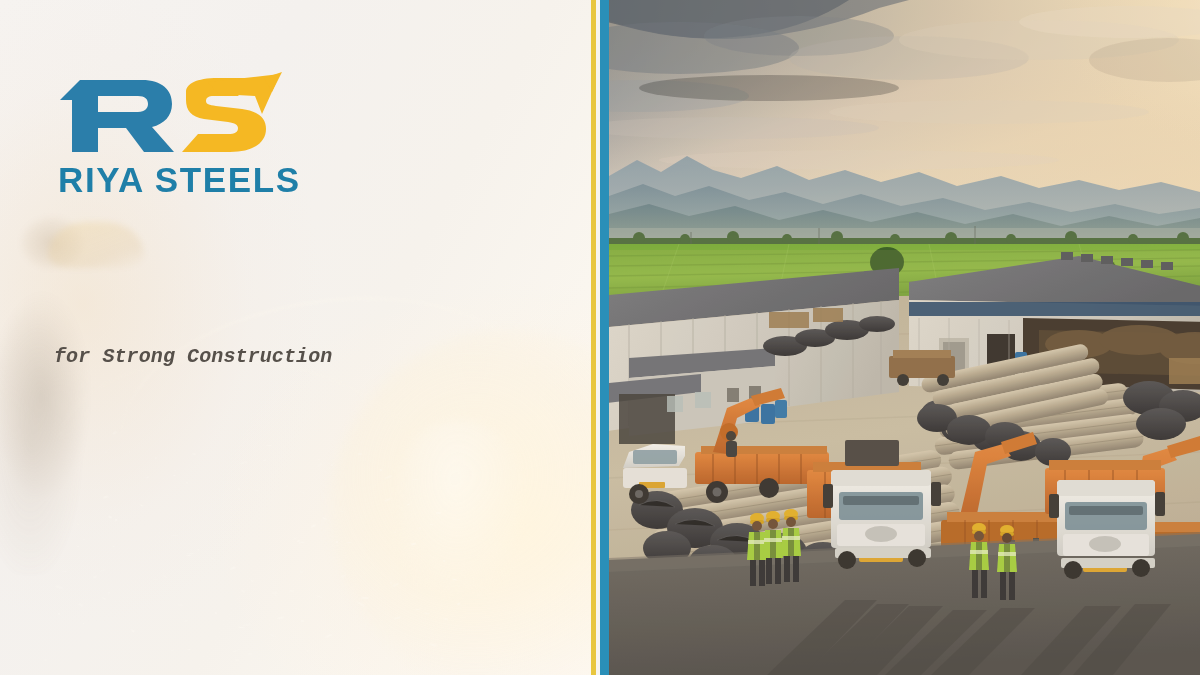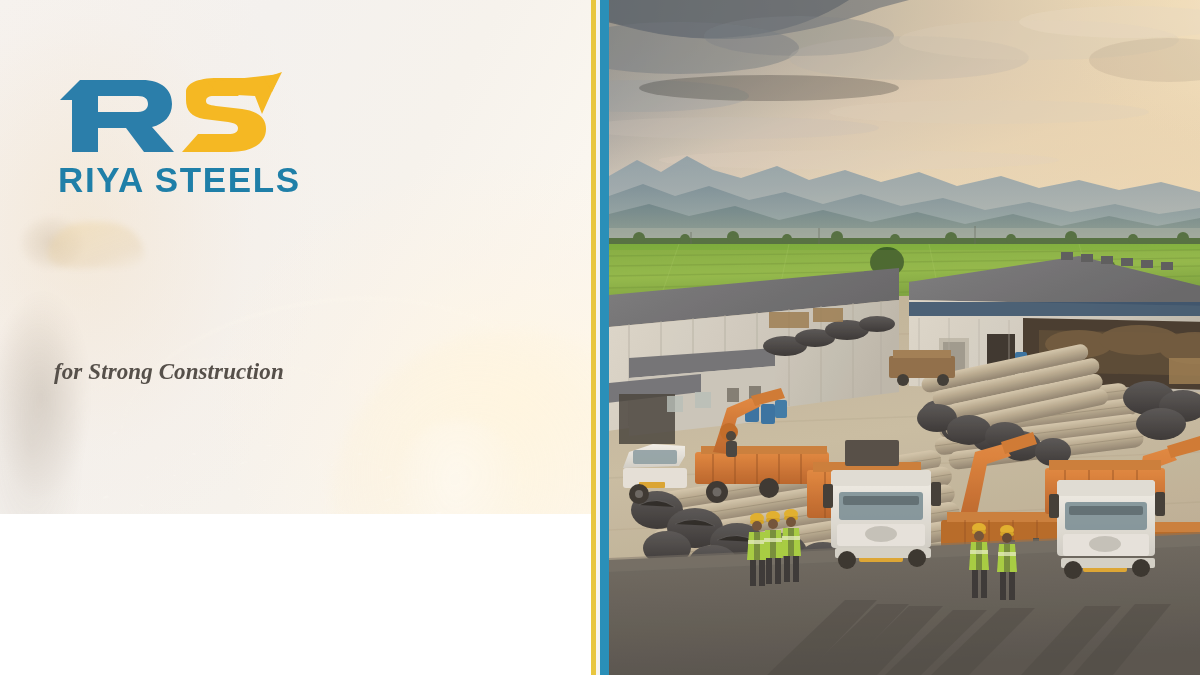--- a/index.html
+++ b/index.html
@@ -13,21 +13,21 @@
   .banner {
     position: relative;
     width: 1200px; height: 675px;
     display: flex;
     overflow: hidden;
   }
 
   
   .left-panel {
     position: relative;
-    width: 591px; height: 514px;
+    width: 591px; height: 675px;
     background:
       radial-gradient(ellipse 420px 330px at 88% 78%, rgba(255,246,228,0.95) 0%, rgba(252,243,230,0.45) 45%, rgba(250,245,238,0) 75%),
       radial-gradient(ellipse 300px 400px at 14% 45%, rgba(243,225,200,0.55) 0%, rgba(245,235,225,0.20) 55%, rgba(246,242,238,0) 80%),
       linear-gradient(118deg, #f6f3f0 0%, #f4f1ee 32%, #f6f2ec 58%, #faf6ef 78%, #fdfaf4 100%);
     overflow: hidden;
     flex: 0 0 591px;
   }
 
   
   .ghost-layer {
@@ -123,23 +123,23 @@
   .headline {
     font-family: "Liberation Sans", sans-serif;
     font-size: 39px;
     font-weight: 700;
     line-height: 1.33;
     color: #2b7b9e;
     letter-spacing: -0.3px;
   }
   .headline .ln { display: block; }
   .subhead {
-    margin-top: 41px;
-    font-family: Liberation Serif, serif;
-    font-size: 23px;
+    margin-top: 27px;
+    font-family: Liberation Mono, monospace;
+    font-size: 20px;
     font-weight: 700;
     font-style: italic;
     color: #56504a;
     letter-spacing: 0.1px;
   }
 
   
   .divider {
     flex: 0 0 18px;
     width: 18px; height: 675px;

